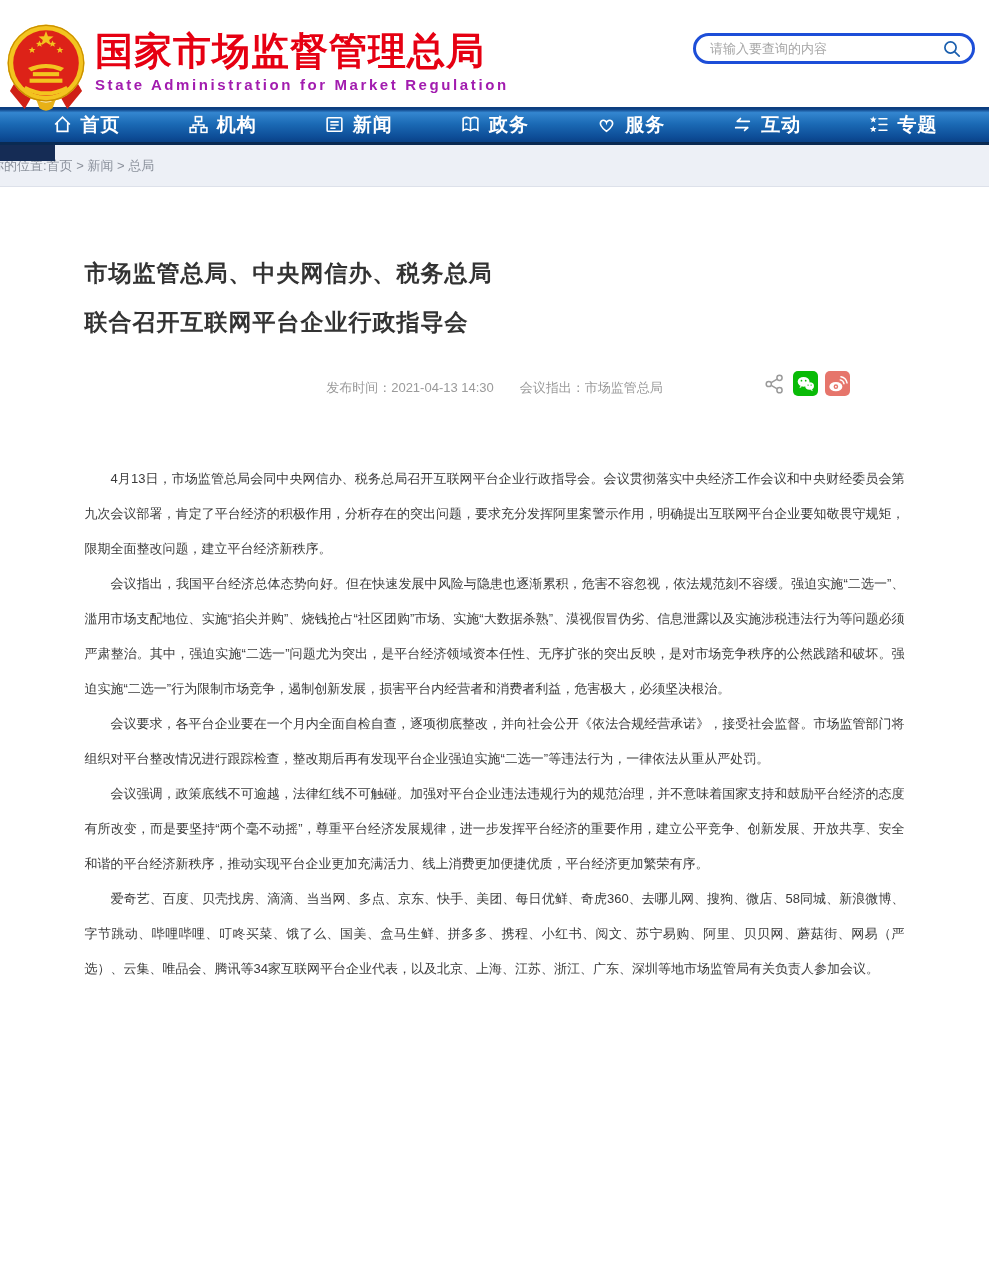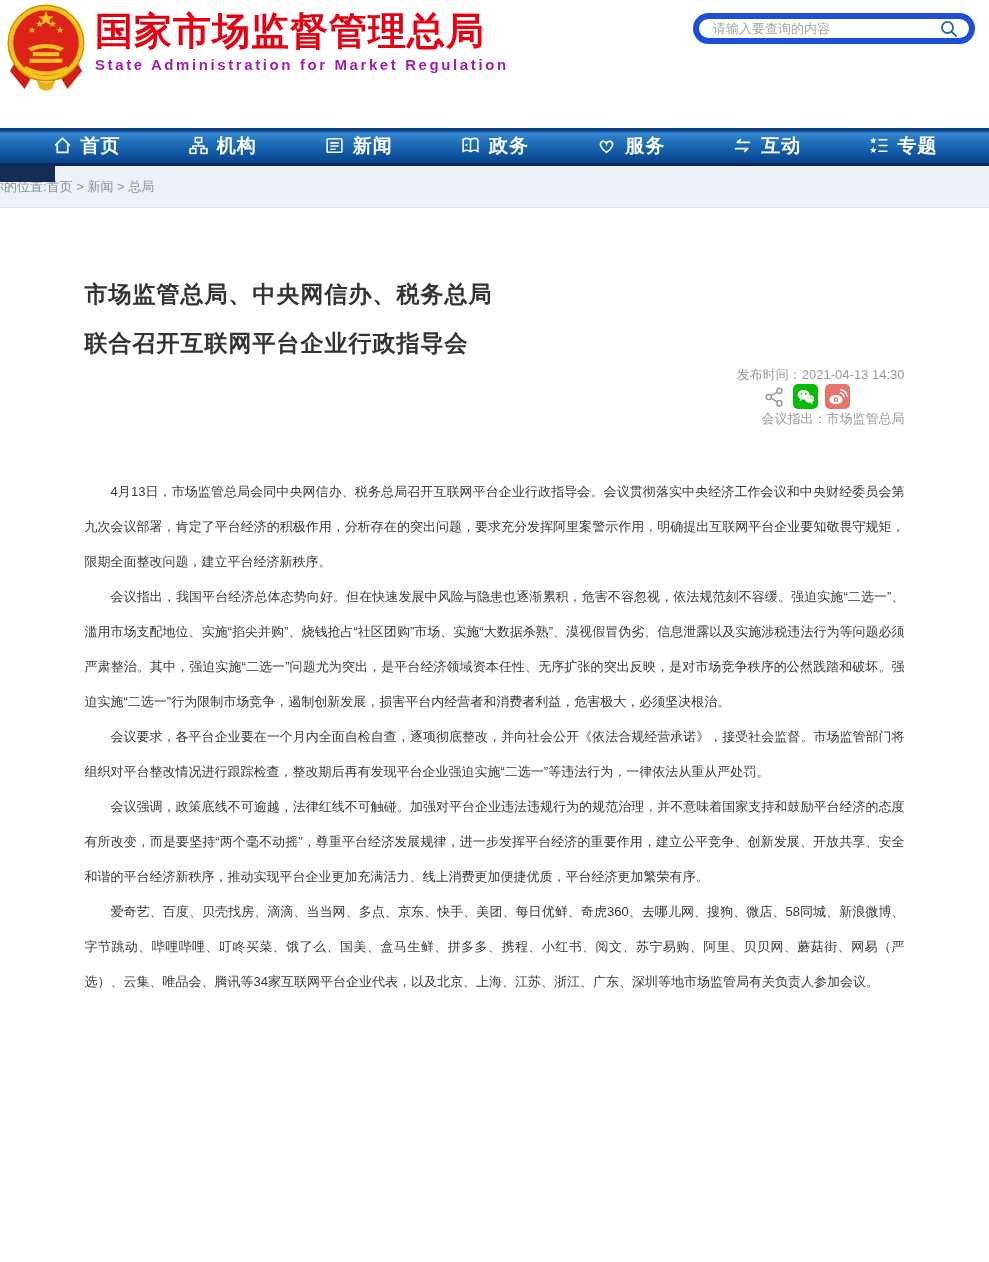--- a/index.html
+++ b/index.html
@@ -7,54 +7,53 @@
   body {
     font-family: "Liberation Sans", "DejaVu Sans", sans-serif;
     width: 989px;
   }
   .page { width: 989px; height: 1262px; position: relative; overflow: hidden; background: #fff; }
 
   
   .site-header {
     height: 107px; background: #fff;
     display: flex; align-items: flex-start; justify-content: space-between;
-    padding: 0 14px 0 5px;
+    padding: 20px 14px 0 5px;
   }
   .brand { display: flex; align-items: flex-start; text-decoration: none; }
   .emblem { width: 82px; height: 92px; margin-top: 2px; }
   .brand-text { margin-left: 8px; margin-top: 10px; }
   .brand-cn {
     color: #e60012; font-size: 38px; font-weight: bold; letter-spacing: 1px;
     line-height: 42px; white-space: nowrap;
   }
   .brand-en {
     color: #a21caf; font-size: 15px; font-weight: bold; letter-spacing: 2.6px;
     margin-top: 4px; white-space: nowrap;
   }
   .search-box {
     margin-top: 13px; width: 282px; height: 31px;
-    border: 6px solid #1d4ed8; border-radius: 16px;
+    border: 3px solid #1d4ed8; border-radius: 16px;
     display: flex; align-items: center; padding: 0 10px 0 14px; background: #fff;
   }
   .search-input {
     border: none; outline: none; flex: 1; font-size: 13px; color: #555;
     font-family: "Liberation Sans", sans-serif; background: transparent;
   }
   .search-input::placeholder { color: #a7a7a7; }
   .search-btn { border: none; background: transparent; cursor: pointer; display: flex; padding: 0; }
 
   
   .main-nav {
     height: 38px;
     background: linear-gradient(180deg, #0c3e80 0%, #0c3e80 6%, #3486d0 16%,
                 #1b6ab5 48%, #0d4d97 86%, #0a4288 100%);
     border-bottom: 3px solid #0a2a52;
     display: flex; align-items: center; justify-content: space-around;
     padding: 0 18px;
-    margin-top: 21px;
   }
   .nav-item {
     display: flex; align-items: center; gap: 8px; color: #fff; text-decoration: none;
     font-size: 19px; font-weight: bold; letter-spacing: 1px;
   }
   .nav-item svg { width: 21px; height: 21px; }
 
   
   .breadcrumb-bar {
     height: 42px; background: #edf0f6; border-bottom: 1px solid #dde1ea;
@@ -65,23 +64,23 @@
   }
   .breadcrumb { color: #8b919c; font-size: 13px; margin-left: -9px; white-space: nowrap; }
 
   
   .content { width: 820px; margin: 0 auto; padding-top: 62px; }
   .article-title {
     text-align: left; font-size: 23px; line-height: 49px; color: #333;
     font-weight: bold; letter-spacing: 1px;
   }
   .meta-row {
-    margin-top: 16px; position: relative; height: 26px;
+    margin-top: 24px; position: relative; height: 26px;
     display: flex; justify-content: center; align-items: flex-end; gap: 26px;
-    font-size: 13px; color: #9a9a9a; flex-direction: column;
+    font-size: 13px; color: #9a9a9a;
   }
   .share-group { position: absolute; right: 55px; top: 0; display: flex; align-items: center; gap: 7px; }
   .share-group button { border: none; padding: 0; cursor: pointer; display: flex; align-items: center; justify-content: center; }
   .btn-plain { background: transparent; }
   .btn-wechat { width: 25px; height: 25px; border-radius: 5px; background: #09bb07; }
   .btn-weibo  { width: 25px; height: 25px; border-radius: 5px; background: #e6756b; }
 
   .article-body { margin-top: 64px; }
   .article-body p {
     font-size: 13px; line-height: 35px; color: #3a3a3a;

